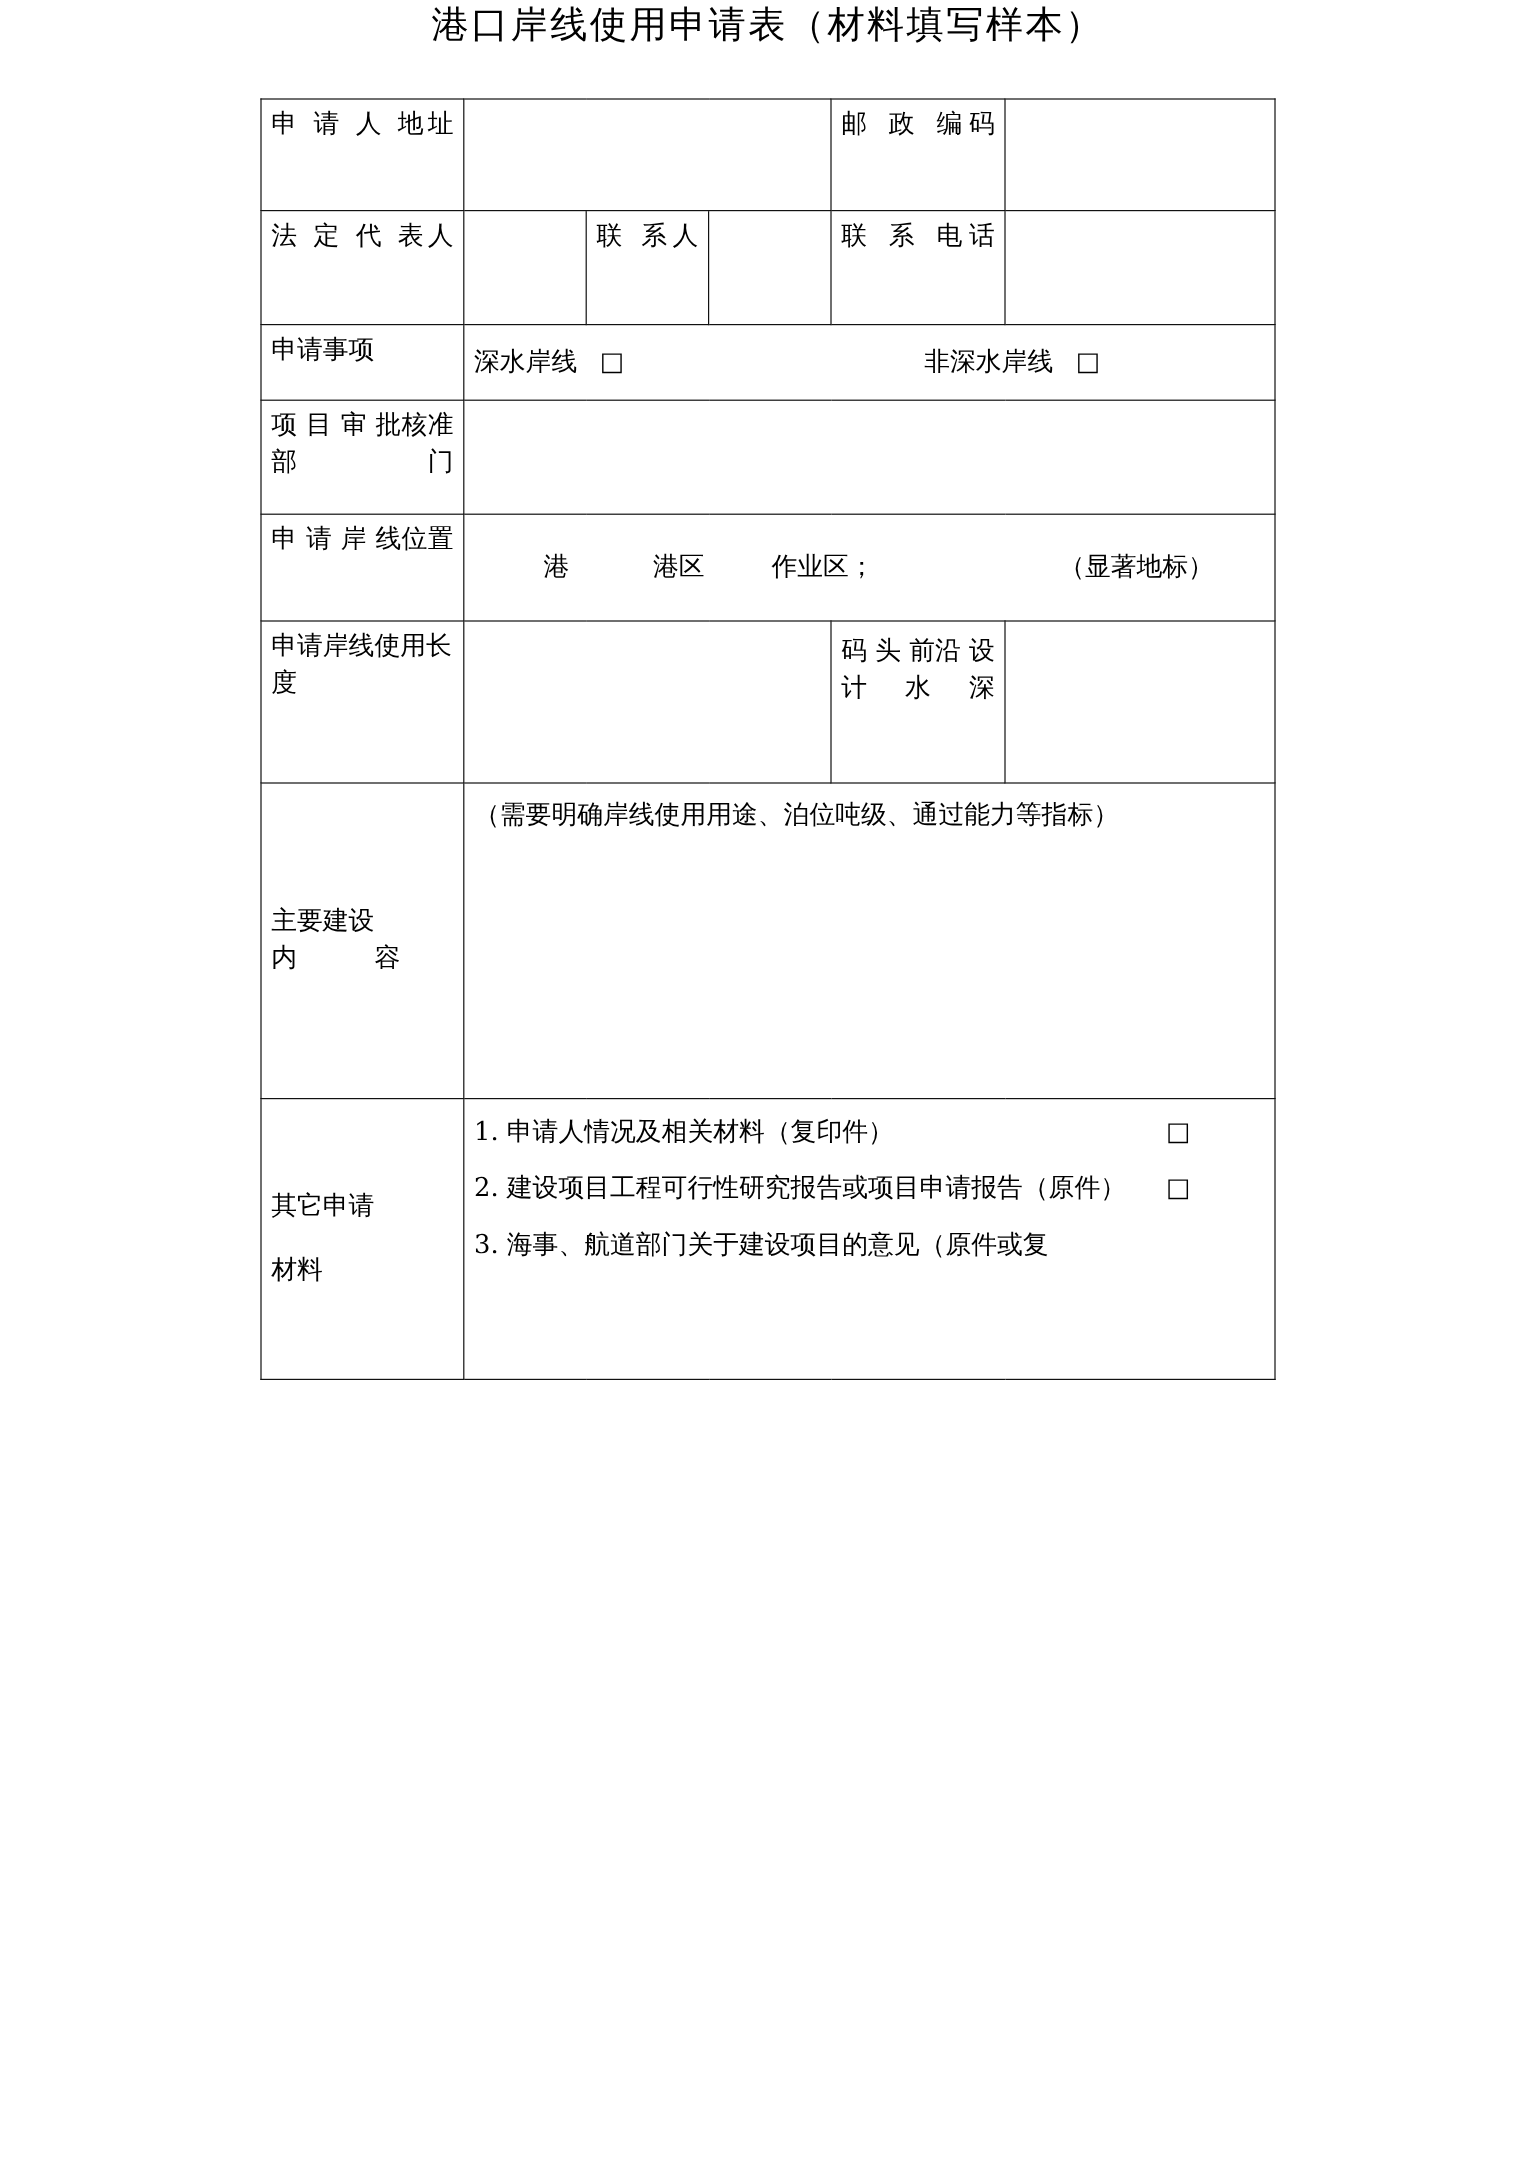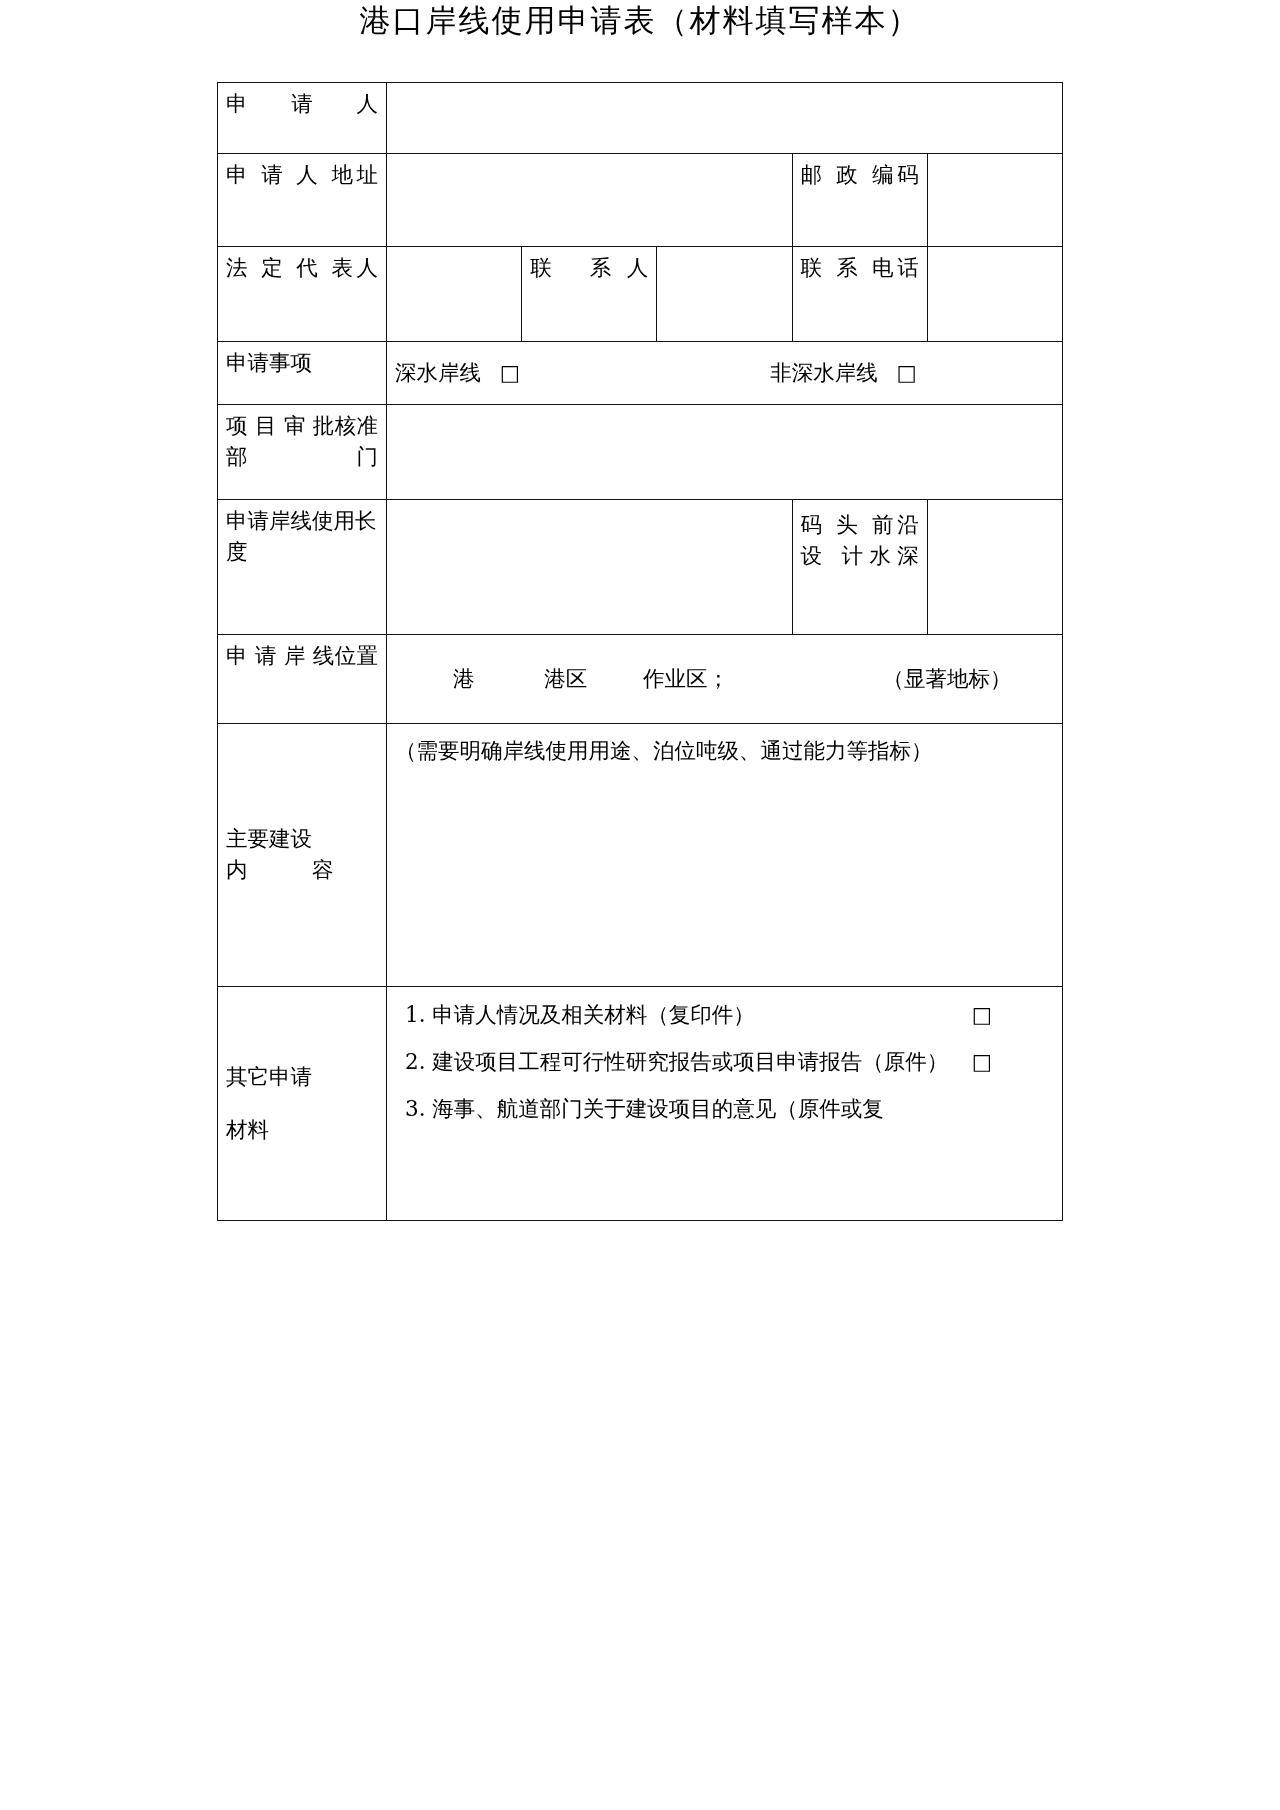--- a/index.html
+++ b/index.html
@@ -104,44 +104,40 @@
     height: 250px;
     vertical-align: top;
   }
   .main-content-cell p {
     margin: 0;
     padding-top: 6px;
     text-indent: 0;
   }
 
   .materials-cell p {
-    margin: 0 0 16px 10px;
+    margin: 0 0 16px 0;
     line-height: 1.45;
   }
   .materials-cell p:last-child { margin-bottom: 0; }
 
   .cb-right { float: right; margin-right: 62px; }
 
   .label-block { display:block; }
 </style>
 </head>
 <body>
 
 <div class="page">
 
   <h1 class="doc-title">港口岸线使用申请表（材料填写样本）</h1>
 
   <div class="form-wrap">
     <table class="form">
 
       <tbody>
-          <tr>
-        <td class="label label-just" style="width:152px;">申 请 人</td>
-        <td class="blank" colspan="5" style="height:58px;"></td>
-      </tr>
 
       <tr>
         <td class="label label-just">申 请 人 地址</td>
         <td class="blank" colspan="3" style="height:80px;"></td>
         <td class="mid-label" style="width:128px;">邮 政 编码</td>
         <td class="blank" style="width:208px;"></td>
       </tr>
 
       <tr>
         <td class="label label-just">法 定 代 表人</td>
@@ -168,43 +164,43 @@
         </td>
       </tr>
 
 
       <tr>
         <td class="label label-just">项 目 审 批核准部门</td>
         <td class="blank" colspan="5" style="height:82px;"></td>
       </tr>
 
       <tr>
-        <td class="label">
-          <span class="label-block">申请岸线使用长度</span>
-        </td>
-        <td class="blank" colspan="3" style="height:122px;"></td>
-        <td class="mid-label" style="width:128px;vertical-align:top;padding-top:10px;">码 头 前沿 设 计水深</td>
-        <td class="blank" style="width:208px;"></td>
-      </tr>
-
-      <tr>
         <td class="label label-just">申 请 岸 线位置</td>
         <td colspan="5" style="height:76px;vertical-align:middle;">
           <span class="loc-line">
             <span>港</span>
             <span class="gap-sm"></span>
             <span>港区</span>
             <span class="gap-md"></span>
             <span>作业区；</span>
             <span class="gap-lg"></span>
             <span>（显著地标）</span>
           </span>
         </td>
       </tr>
 
+      <tr>
+        <td class="label">
+          <span class="label-block">申请岸线使用长度</span>
+        </td>
+        <td class="blank" colspan="3" style="height:122px;"></td>
+        <td class="mid-label" style="width:128px;vertical-align:top;padding-top:10px;">码 头 前沿 设 计水深</td>
+        <td class="blank" style="width:208px;"></td>
+      </tr>
+
 
       <tr>
         <td class="label" style="vertical-align:middle;">
           <span class="label-block">主要建设</span>
           <span class="label-block">内　　　容</span>
         </td>
         <td class="main-content-cell" colspan="5">
           <p>（需要明确岸线使用用途、泊位吨级、通过能力等指标）</p>
         </td>
       </tr>

